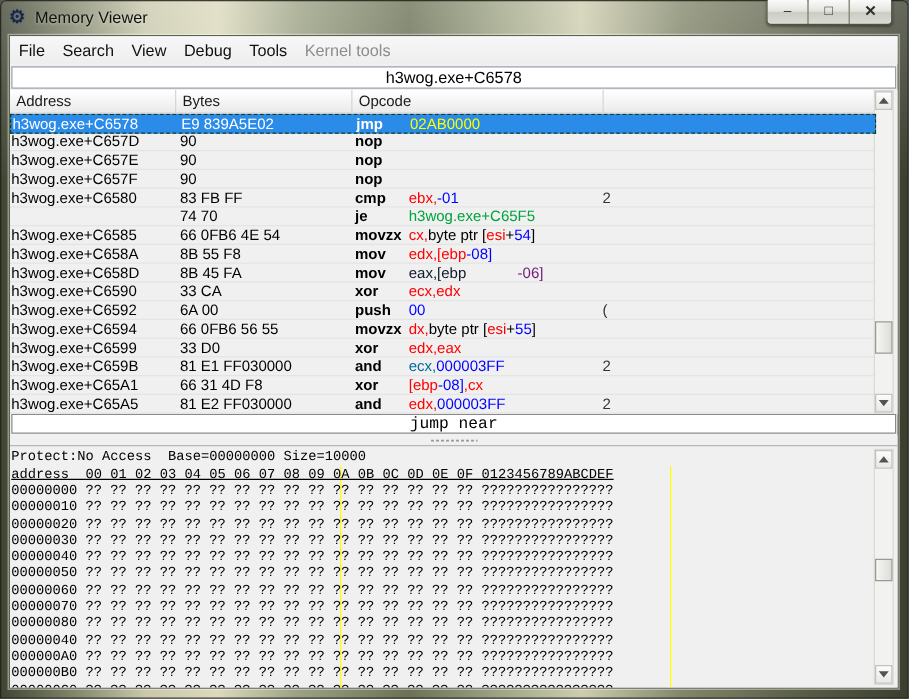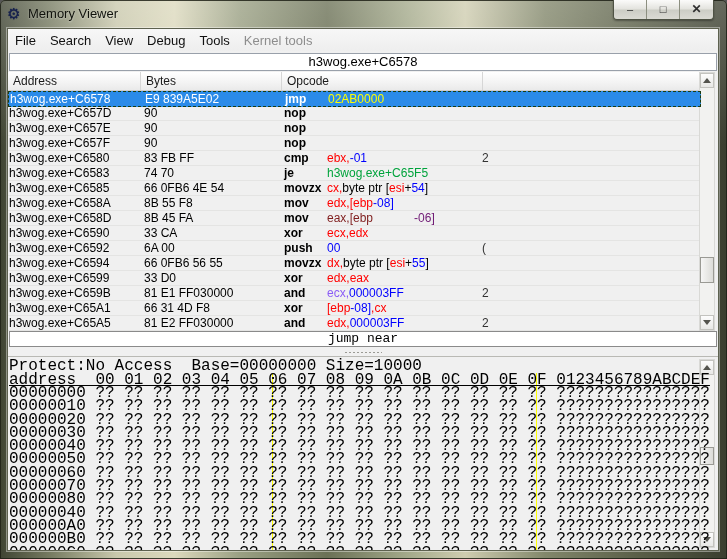--- a/index.html
+++ b/index.html
@@ -65,21 +65,21 @@
   .thumb.hx{top:87px;height:18px;}
   
   .statusbar{flex:0 0 17px;padding:0 1px;}
   .statusjn{height:16px;background:#fff;border:1px solid #8a8a8a;text-align:center;font-family:"Liberation Mono",monospace;font-size:13px;line-height:14px;color:#000;}
   
   .splitter{flex:0 0 8px;position:relative;background:#f0f0f0;}
   .grip{position:absolute;left:50%;top:3px;width:38px;height:3px;margin-left:-19px;
     background:radial-gradient(circle,#9a9a94 35%,transparent 40%) 0 0/4px 3px repeat-x;}
   
   .hexview{flex:1 1 auto;position:relative;background:#f0f0f0;border-top:1px solid #b9b9b4;overflow:hidden;
-    font-family:"Liberation Mono",monospace;font-size:16px;color:#000;}
+    font-family:"Liberation Mono",monospace;font-size:11px;color:#000;}
   .hline{position:relative;z-index:2;white-space:pre;padding-left:1px;line-height:14px;}
   .hline.info{padding-top:2px;}
   .hline.hxheader{text-decoration:underline;}
   .hrows{position:relative;z-index:2;}
   .hxr{white-space:pre;line-height:13.3px;padding-left:1px;}
   .yline{position:absolute;top:16px;bottom:0;width:1px;z-index:1;}
   .yline.a{left:264px;}
   .yline.b{left:528px;}
 </style>
 </head>
@@ -145,42 +145,41 @@
             <span class="c co"></span>
           </div>
           <div class="drow">
             <span class="c ca">h3wog.exe+C6580</span>
             <span class="c cb">83 FB FF</span>
             <span class="c cm">cmp</span>
             <span class="c co"><span style="color: rgb(255, 0, 0);">ebx,</span><span style="color: rgb(0, 0, 255);">-01</span></span>
             <span class="c cc">2</span>
           </div>
           <div class="drow">
-            <span class="c ca">h3wog.exe+C6583</span>
             <span class="c cb">74 70</span>
             <span class="c cm">je</span>
             <span class="c co"><span style="color: rgb(0, 163, 60);">h3wog.exe+C65F5</span></span>
           </div>
           <div class="drow">
             <span class="c ca">h3wog.exe+C6585</span>
             <span class="c cb">66 0FB6 4E 54</span>
             <span class="c cm">movzx</span>
             <span class="c co"><span style="color: rgb(255, 0, 0);">cx,</span><span style="color: rgb(0, 0, 0);">byte ptr [</span><span style="color: rgb(255, 0, 0);">esi</span><span style="color: rgb(0, 0, 0);">+</span><span style="color: rgb(0, 0, 255);">54</span><span style="color: rgb(0, 0, 0);">]</span></span>
           </div>
           <div class="drow">
             <span class="c ca">h3wog.exe+C658A</span>
             <span class="c cb">8B 55 F8</span>
             <span class="c cm">mov</span>
             <span class="c co"><span style="color: rgb(255, 0, 0);">edx,[ebp</span><span style="color: rgb(0, 0, 255);">-08]</span></span>
           </div>
           <div class="drow">
             <span class="c ca">h3wog.exe+C658D</span>
             <span class="c cb">8B 45 FA</span>
             <span class="c cm">mov</span>
-            <span class="c co"><span style="color: #7f1d1d;">eax,[ebp</span><span style="color: #701a75; padding-left: 41px;">-06]</span></span>
+            <span class="c co"><span style="color: #0f172a;">eax,[ebp</span><span style="color: #701a75; padding-left: 41px;">-06]</span></span>
           </div>
           <div class="drow">
             <span class="c ca">h3wog.exe+C6590</span>
             <span class="c cb">33 CA</span>
             <span class="c cm">xor</span>
             <span class="c co"><span style="color: rgb(255, 0, 0);">ecx,edx</span></span>
           </div>
           <div class="drow">
             <span class="c ca">h3wog.exe+C6592</span>
             <span class="c cb">6A 00</span>
@@ -197,21 +196,21 @@
           <div class="drow">
             <span class="c ca">h3wog.exe+C6599</span>
             <span class="c cb">33 D0</span>
             <span class="c cm">xor</span>
             <span class="c co"><span style="color: rgb(255, 0, 0);">edx,eax</span></span>
           </div>
           <div class="drow">
             <span class="c ca">h3wog.exe+C659B</span>
             <span class="c cb">81 E1 FF030000</span>
             <span class="c cm">and</span>
-            <span class="c co"><span style="color: #8b5cf6;">ecx,</span><span style="color: rgb(0, 0, 255);">000003FF</span></span>
+            <span class="c co"><span style="color: #0369a1;">ecx,</span><span style="color: rgb(0, 0, 255);">000003FF</span></span>
             <span class="c cc">2</span>
           </div>
           <div class="drow">
             <span class="c ca">h3wog.exe+C65A1</span>
             <span class="c cb">66 31 4D F8</span>
             <span class="c cm">xor</span>
             <span class="c co"><span style="color: rgb(255, 0, 0);">[ebp</span><span style="color: rgb(0, 0, 255);">-08]</span><span style="color: rgb(255, 0, 0); text-align: right;">,cx</span></span>
           </div>
           <div class="drow">
             <span class="c ca">h3wog.exe+C65A5</span>

